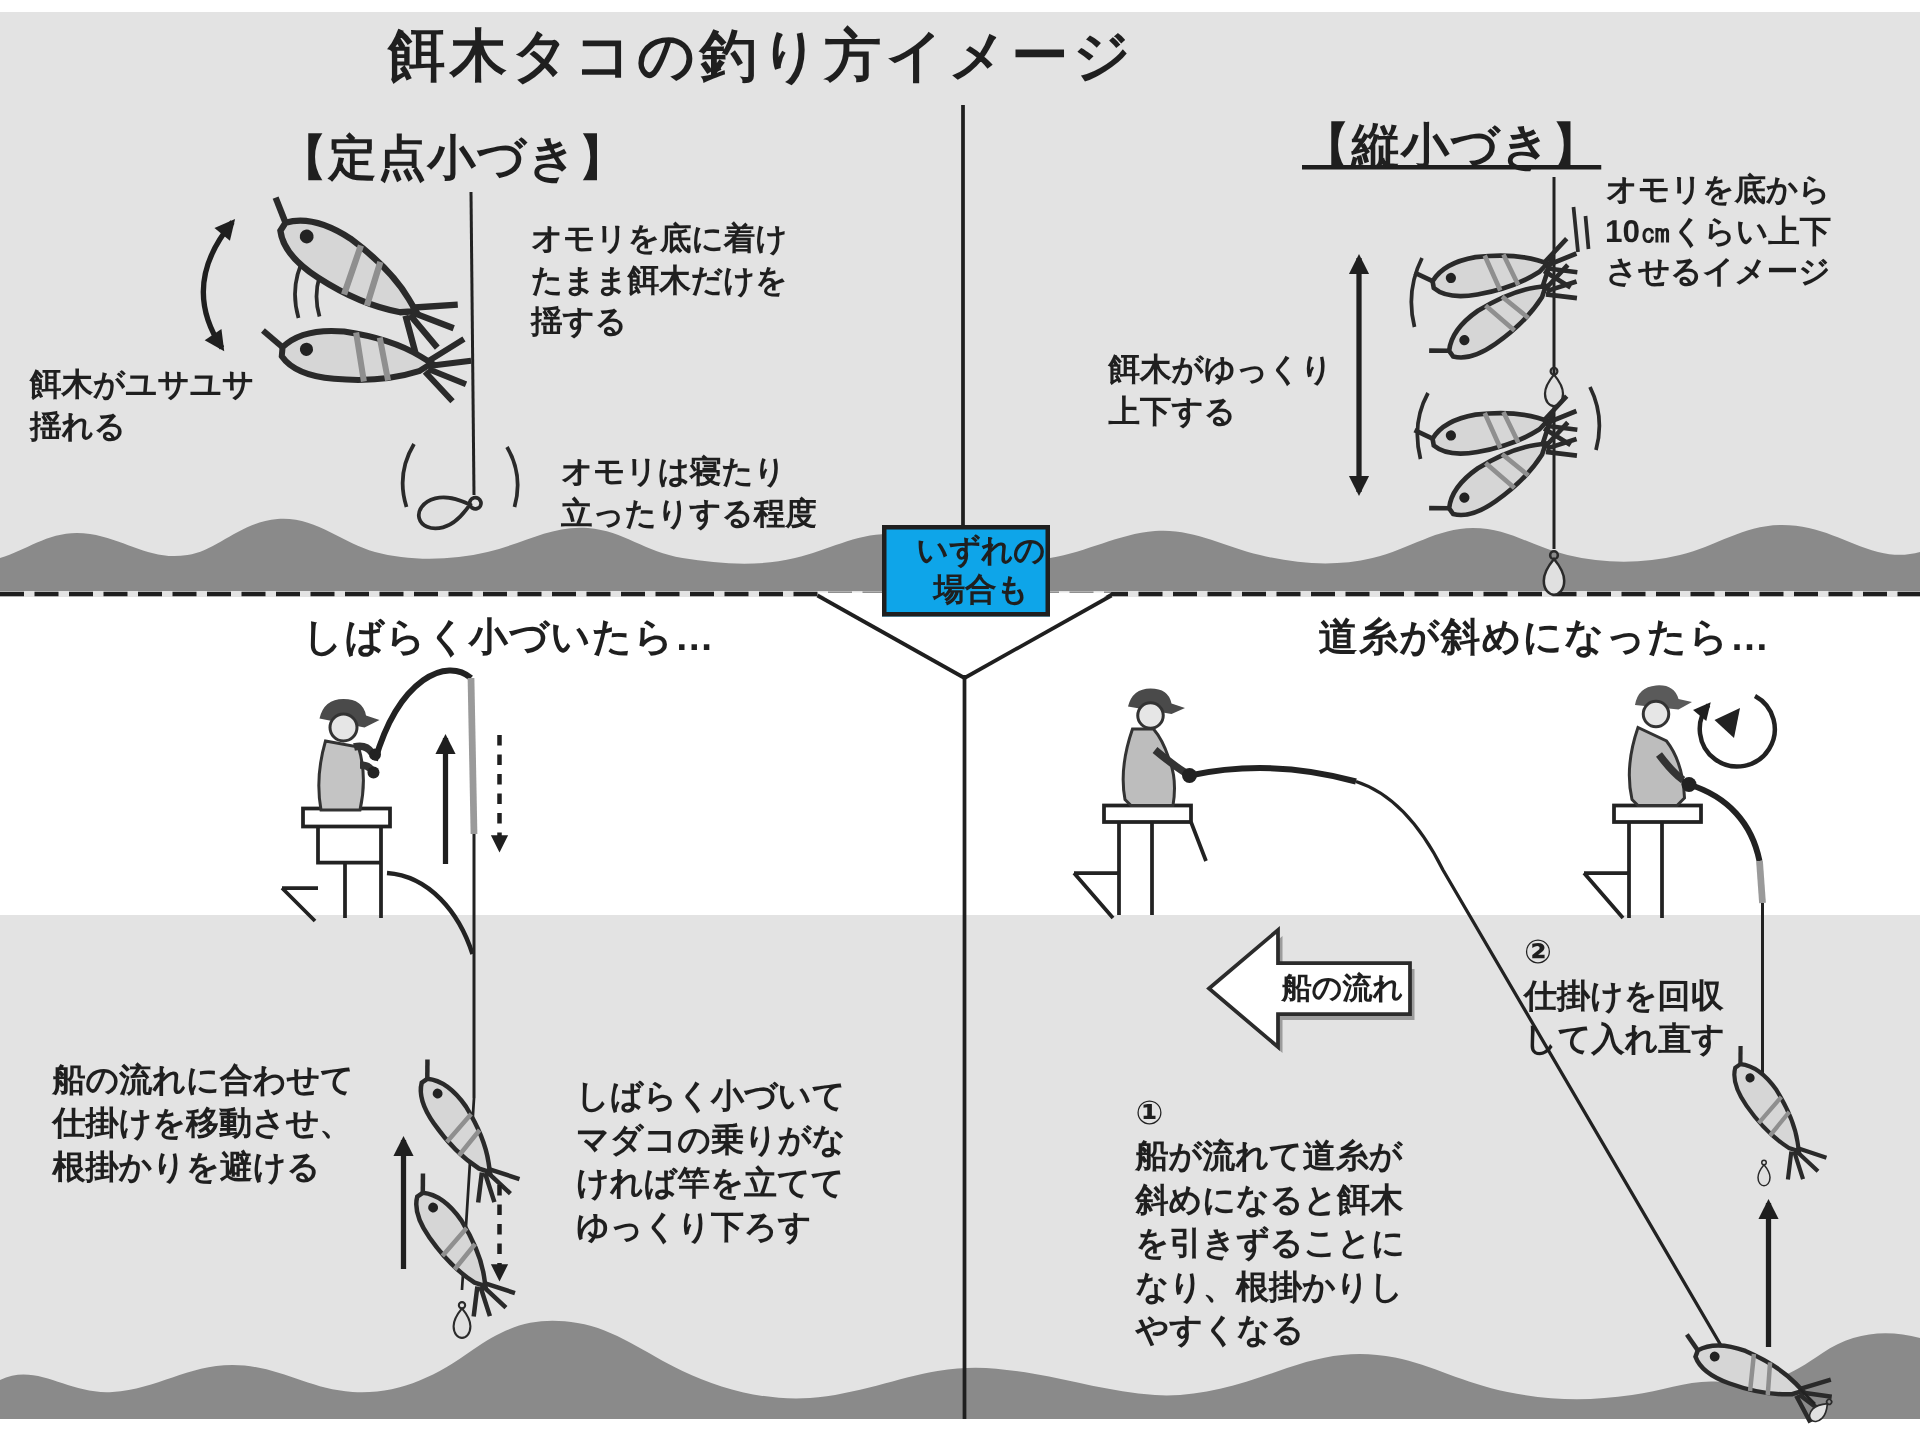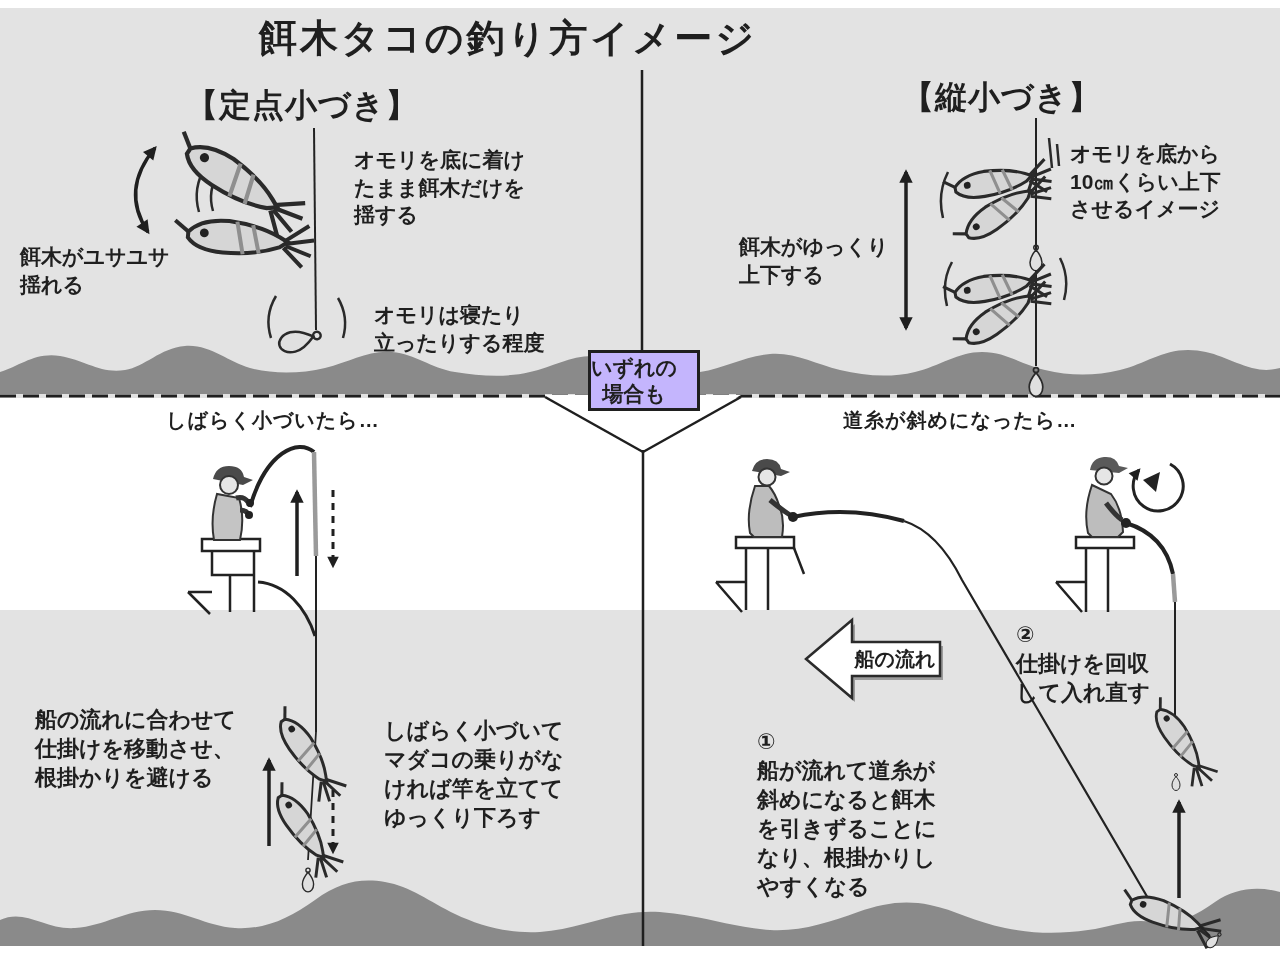--- a/index.html
+++ b/index.html
@@ -5,25 +5,25 @@
   html,body{margin:0;padding:0;background:#ffffff;}
   .canvas{position:relative;width:1280px;height:960px;background:#ffffff;overflow:hidden;
           font-family:"Liberation Sans","DejaVu Sans",sans-serif;color:#1f1f1f;}
   .band{position:absolute;left:0;width:1280px;}
   .band-top{top:8px;height:390px;background:#e3e3e3;}
   .band-bottom{top:610px;height:336px;background:#e3e3e3;}
   svg.art{position:absolute;left:0;top:0;z-index:2;}
   .txt{position:absolute;z-index:3;font-weight:700;white-space:pre-line;line-height:1.32;}
   .title{left:0;top:18px;width:1016px;text-align:center;font-size:38px;letter-spacing:3px;line-height:1.1;}
   .heading{font-size:32px;letter-spacing:1px;white-space:nowrap;}
-  .subheading{font-size:20px;letter-spacing:1px;white-space:nowrap;}
+  .subheading{font-size:26px;letter-spacing:1px;white-space:nowrap;margin-left:36px;}
   .note{font-size:21px;}
   .note-lg{font-size:22px;}
   .callout{position:absolute;left:588px;top:350px;width:106px;height:55px;z-index:4;
-           background:#c4b5fd;border:3px solid #1f1f1f;display:flex;align-items:center;justify-content:flex-start;
+           background:#0ea5e9;border:3px solid #1f1f1f;display:flex;align-items:center;justify-content:flex-end;
            font-size:21px;font-weight:700;text-align:center;line-height:1.2;white-space:pre-line;}
   .drift-label{left:852px;top:646px;width:86px;text-align:center;font-size:20px;white-space:nowrap;z-index:4;}
 </style>
 </head>
 <body>
 
 <div class="canvas">
 
   <div class="band band-top"></div>
   <div class="band band-bottom"></div>
@@ -149,22 +149,22 @@
 
   <div class="txt heading" style="left:186px;top:84px;">【定点小づき】</div>
   <div class="txt note" style="left:354px;top:146px;">オモリを底に着け
 たまま餌木だけを
 揺する</div>
   <div class="txt note" style="left:20px;top:243px;">餌木がユサユサ
 揺れる</div>
   <div class="txt note" style="left:374px;top:301px;">オモリは寝たり
 立ったりする程度</div>
 
-  <div class="txt heading" style="left:902px;top:76px;">【縦小づき】</div>
-  <div class="txt note" style="left:1070px;top:140px;">オモリを底から
+  <div class="txt heading" style="left:868px;top:76px;text-decoration:underline;">【縦小づき】</div>
+  <div class="txt note" style="left:1070px;top:113px;text-align:center;">オモリを底から
 10㎝くらい上下
 させるイメージ</div>
   <div class="txt note" style="left:739px;top:233px;">餌木がゆっくり
 上下する</div>
 
   <div class="callout">
     <span>いずれの
 場合も</span>
   </div>
 

